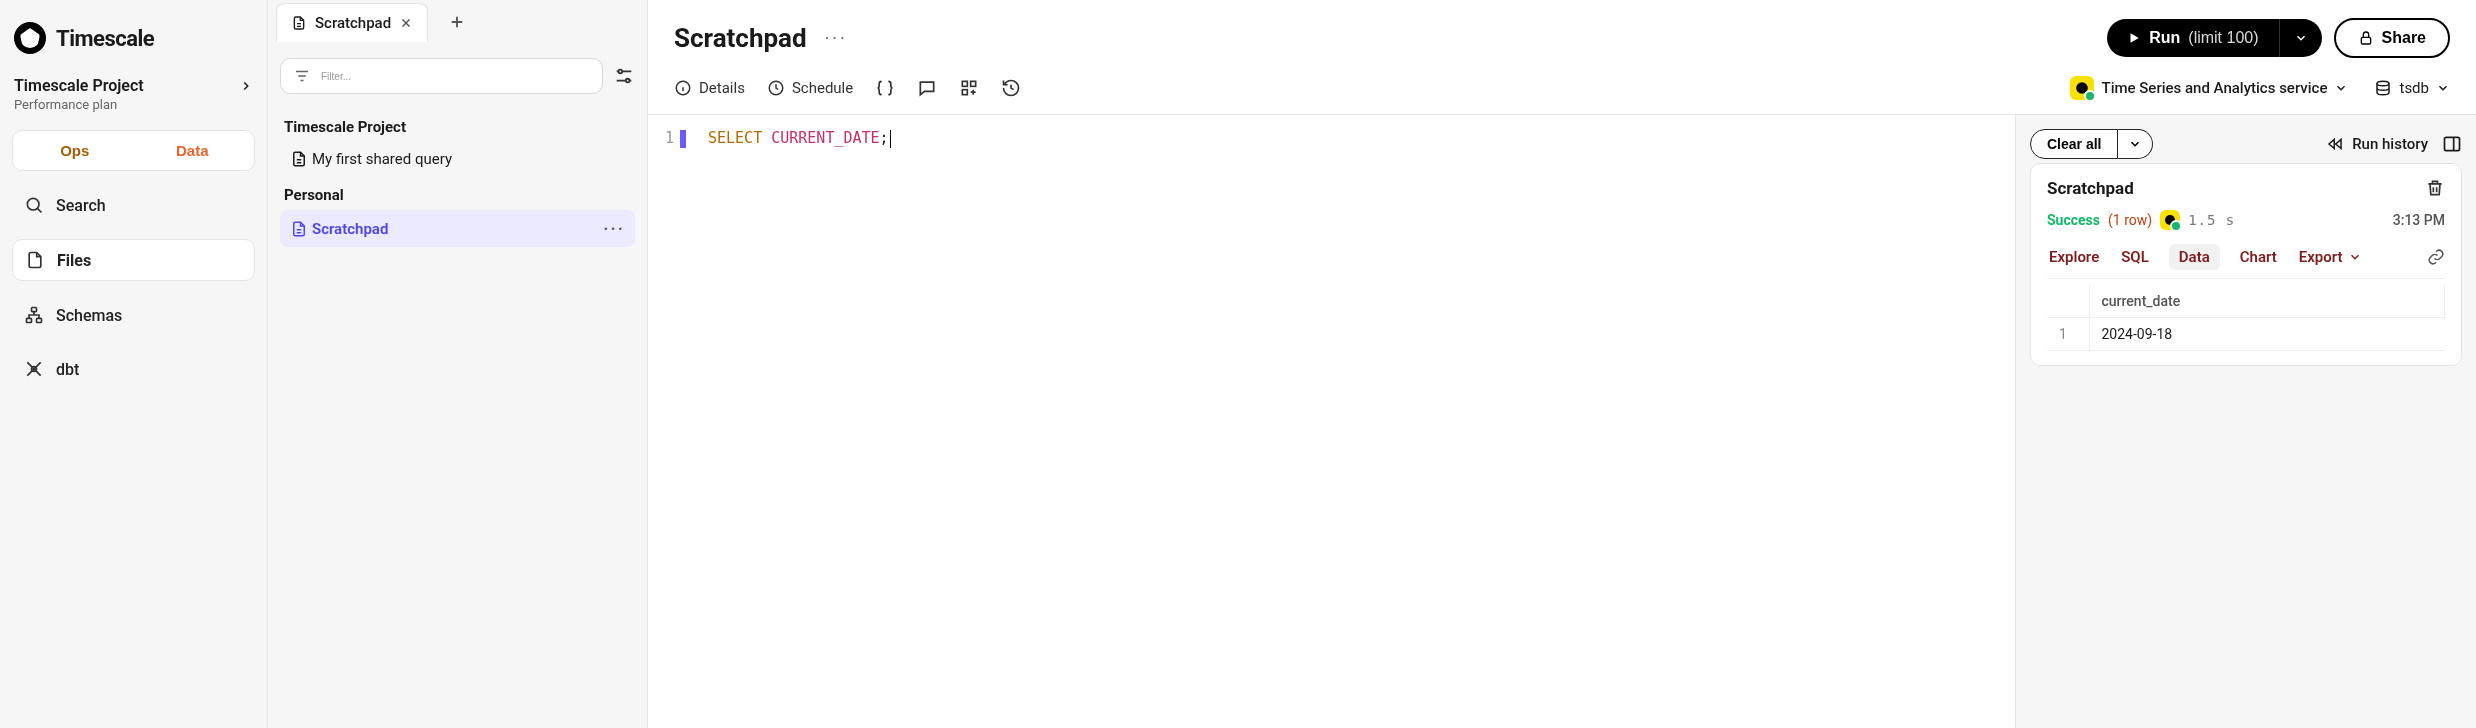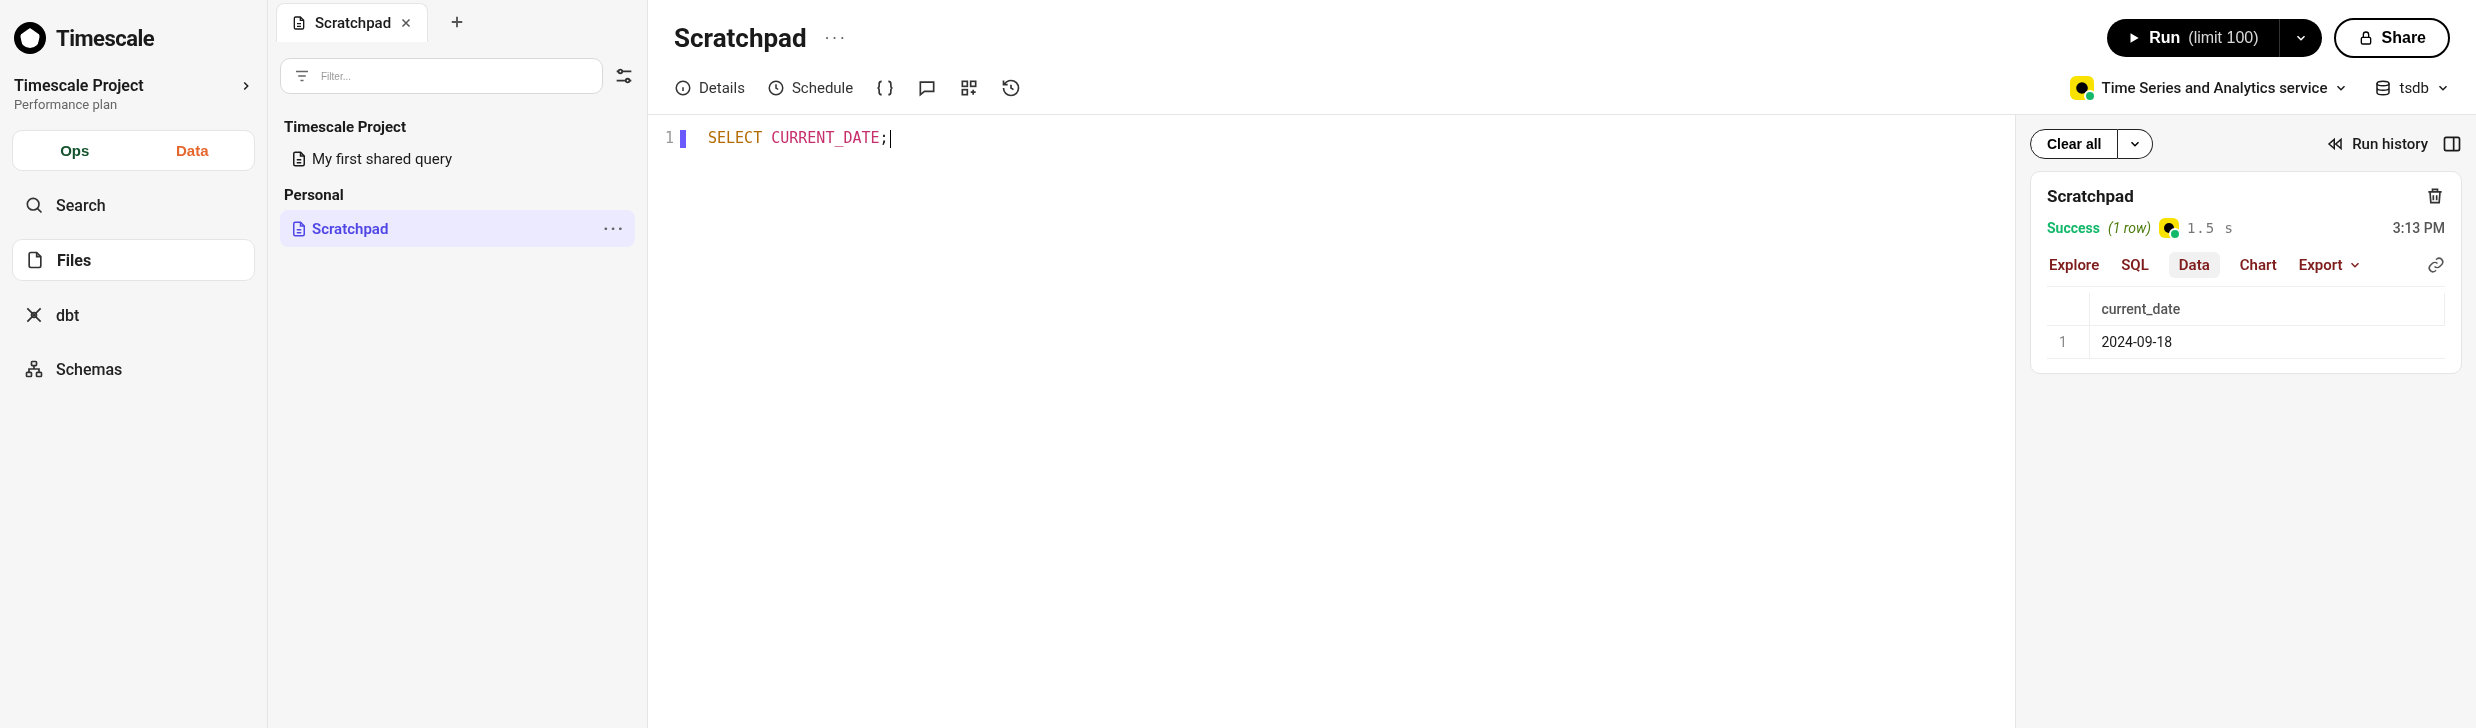--- a/index.html
+++ b/index.html
@@ -31,21 +31,21 @@
   content: ""; position: absolute; inset: 6px;
   border-radius: 50%; background: #fff;
   clip-path: polygon(50% 0, 100% 35%, 85% 100%, 15% 100%, 0 35%);
 }
 .logo-text { font-size: 22px; font-weight: 700; letter-spacing: -0.5px; }
 .project-block { padding: 4px 2px; }
 .project-row { display: flex; align-items: center; justify-content: space-between; cursor: pointer; }
 .project-name { font-size: 16px; font-weight: 600; }
 .project-plan { font-size: 13px; color: #666; margin-top: 2px; }
 .seg { display: flex; background: #fff; border: 1px solid #e5e5e5; border-radius: 10px; padding: 3px; width: 100%; }
-.seg button { flex: 1; border: none; background: transparent; padding: 8px 0; font-size: 15px; font-weight: 600; border-radius: 8px; cursor: pointer; color: #14532d; }
+.seg button { flex: 1; border: none; background: transparent; padding: 8px 0; font-size: 15px; font-weight: 600; border-radius: 8px; cursor: pointer; color: #a16207; }
 .seg button.active { color: #e6672e; }
 .nav-item { display: flex; align-items: center; gap: 12px; padding: 10px 12px; border-radius: 10px; cursor: pointer; font-size: 16px; font-weight: 500; color: #222; }
 .nav-item.active { background: #fff; border: 1px solid #e5e5e5; font-weight: 700; }
 .nav-icon { width: 20px; height: 20px; display: inline-flex; align-items: center; justify-content: center; color: #333; }
 
 
 .file-panel {
   width: 380px;
   background: #f6f6f6;
   border-right: 1px solid #e5e5e5;
@@ -91,34 +91,34 @@
 .workspace { flex: 1; display: flex; min-height: 0; }
 .editor { flex: 1; border-right: 1px solid #e5e5e5; padding: 14px 0; font-family: "SFMono-Regular", Consolas, monospace; font-size: 15px; }
 .code-line { display: flex; align-items: center; }
 .gutter { width: 52px; text-align: right; padding-right: 14px; color: #999; }
 .gutter-mark { display: inline-block; width: 6px; height: 18px; background: #6b5bff; margin-left: 6px; vertical-align: middle; }
 .code { padding-left: 8px; }
 .kw-select { color: #b36b00; }
 .kw-ident { color: #c62f6c; }
 .cursor-caret { display: inline-block; width: 1.5px; height: 18px; background: #000; vertical-align: middle; margin-left: 1px; }
 
-.results { width: 460px; background: #f6f6f6; display: flex; flex-direction: column; padding: 14px 14px 0; gap: 12px; }
+.results { width: 460px; background: #f6f6f6; display: flex; flex-direction: column; padding: 14px 14px 0; gap: 4px; }
 .results-top { display: flex; align-items: center; justify-content: space-between; }
 .clear-group { display: flex; }
 .clear-btn { border: 1.5px solid #222; background: #fff; border-radius: 18px 0 0 18px; padding: 6px 16px; font-size: 14px; font-weight: 600; cursor: pointer; }
 .clear-dd { border: 1.5px solid #222; border-left: none; background: #fff; border-radius: 0 18px 18px 0; padding: 6px 10px; cursor: pointer; }
 .run-history { display: flex; align-items: center; gap: 8px; font-size: 15px; font-weight: 500; cursor: pointer; }
 .panel-toggle { width: 20px; height: 20px; cursor: pointer; }
 .result-card { background: #fff; border: 1px solid #e5e5e5; border-radius: 10px; padding: 14px 16px; }
 .rc-head { display: flex; align-items: center; justify-content: space-between; margin-bottom: 12px; }
 .rc-title { font-size: 17px; font-weight: 700; }
 .trash { cursor: pointer; width: 20px; height: 20px; color: #333; }
 .rc-status { display: flex; align-items: center; gap: 8px; font-size: 14px; margin-bottom: 14px; }
 .status-ok { color: #14b86b; font-weight: 700; }
-.rowcount { color: #4d7c0f; font-style: italic; }
+.rowcount { color: #c2410c; }
 .duration { color: #777; font-family: monospace; letter-spacing: 1px; }
 .rc-time { margin-left: auto; color: #555; font-weight: 500; }
 .rc-tabs { display: flex; align-items: center; gap: 18px; border-bottom: 1px solid #eee; padding-bottom: 8px; margin-bottom: 6px; }
 .rc-tab { font-size: 15px; font-weight: 600; color: #7f1d1d; cursor: pointer; padding: 4px 2px; border-radius: 6px;}
 .rc-tab.active { background: #f1f1f1; padding: 4px 10px; }
 .rc-tab.export { display: flex; align-items: center; gap: 5px; }
 .link-icon { width: 18px; height: 18px; cursor: pointer; color: #555; margin-left: auto; }
 .data-table { width: 100%; border-collapse: collapse; font-size: 14px; }
 .data-table th, .data-table td { text-align: left; padding: 8px 12px; border-bottom: 1px solid #eee; }
 .data-table th { color: #555; font-weight: 500; border-right: 1px solid #eee; }
@@ -167,36 +167,36 @@
         <svg width="20" height="20" viewBox="0 0 24 24" fill="none" stroke="currentColor" stroke-width="2">
             <path d="M14 3H7a2 2 0 00-2 2v14a2 2 0 002 2h10a2 2 0 002-2V8l-5-5z"></path>
             <path d="M14 3v5h5"></path>
           </svg>
       </span>
       <span>Files</span>
     </div>
     <div class="nav-item">
       <span class="nav-icon">
         <svg width="20" height="20" viewBox="0 0 24 24" fill="none" stroke="currentColor" stroke-width="2">
-            <path d="M4 4l16 16M20 4L4 20"></path>
-            <circle cx="12" cy="12" r="3"></circle>
-          </svg>
-      </span>
-      <span>dbt</span>
-    </div>
-    <div class="nav-item">
-      <span class="nav-icon">
-        <svg width="20" height="20" viewBox="0 0 24 24" fill="none" stroke="currentColor" stroke-width="2">
             <rect x="9" y="3" width="6" height="5" rx="1"></rect>
             <rect x="3" y="16" width="6" height="5" rx="1"></rect>
             <rect x="15" y="16" width="6" height="5" rx="1"></rect>
             <path d="M12 8v4M12 12H6v4M12 12h6v4"></path>
           </svg>
       </span>
       <span>Schemas</span>
+    </div>
+    <div class="nav-item">
+      <span class="nav-icon">
+        <svg width="20" height="20" viewBox="0 0 24 24" fill="none" stroke="currentColor" stroke-width="2">
+            <path d="M4 4l16 16M20 4L4 20"></path>
+            <circle cx="12" cy="12" r="3"></circle>
+          </svg>
+      </span>
+      <span>dbt</span>
     </div>
   </aside>
 
   <section class="file-panel">
     <div class="tabs-row">
       <div class="tab">
         <svg width="16" height="16" viewBox="0 0 24 24" fill="none" stroke="currentColor" stroke-width="2">
             <path d="M14 3H7a2 2 0 00-2 2v14a2 2 0 002 2h10a2 2 0 002-2V8l-5-5z"></path>
             <path d="M14 3v5h5"></path>
             <path d="M9 13h6M9 17h6"></path>

